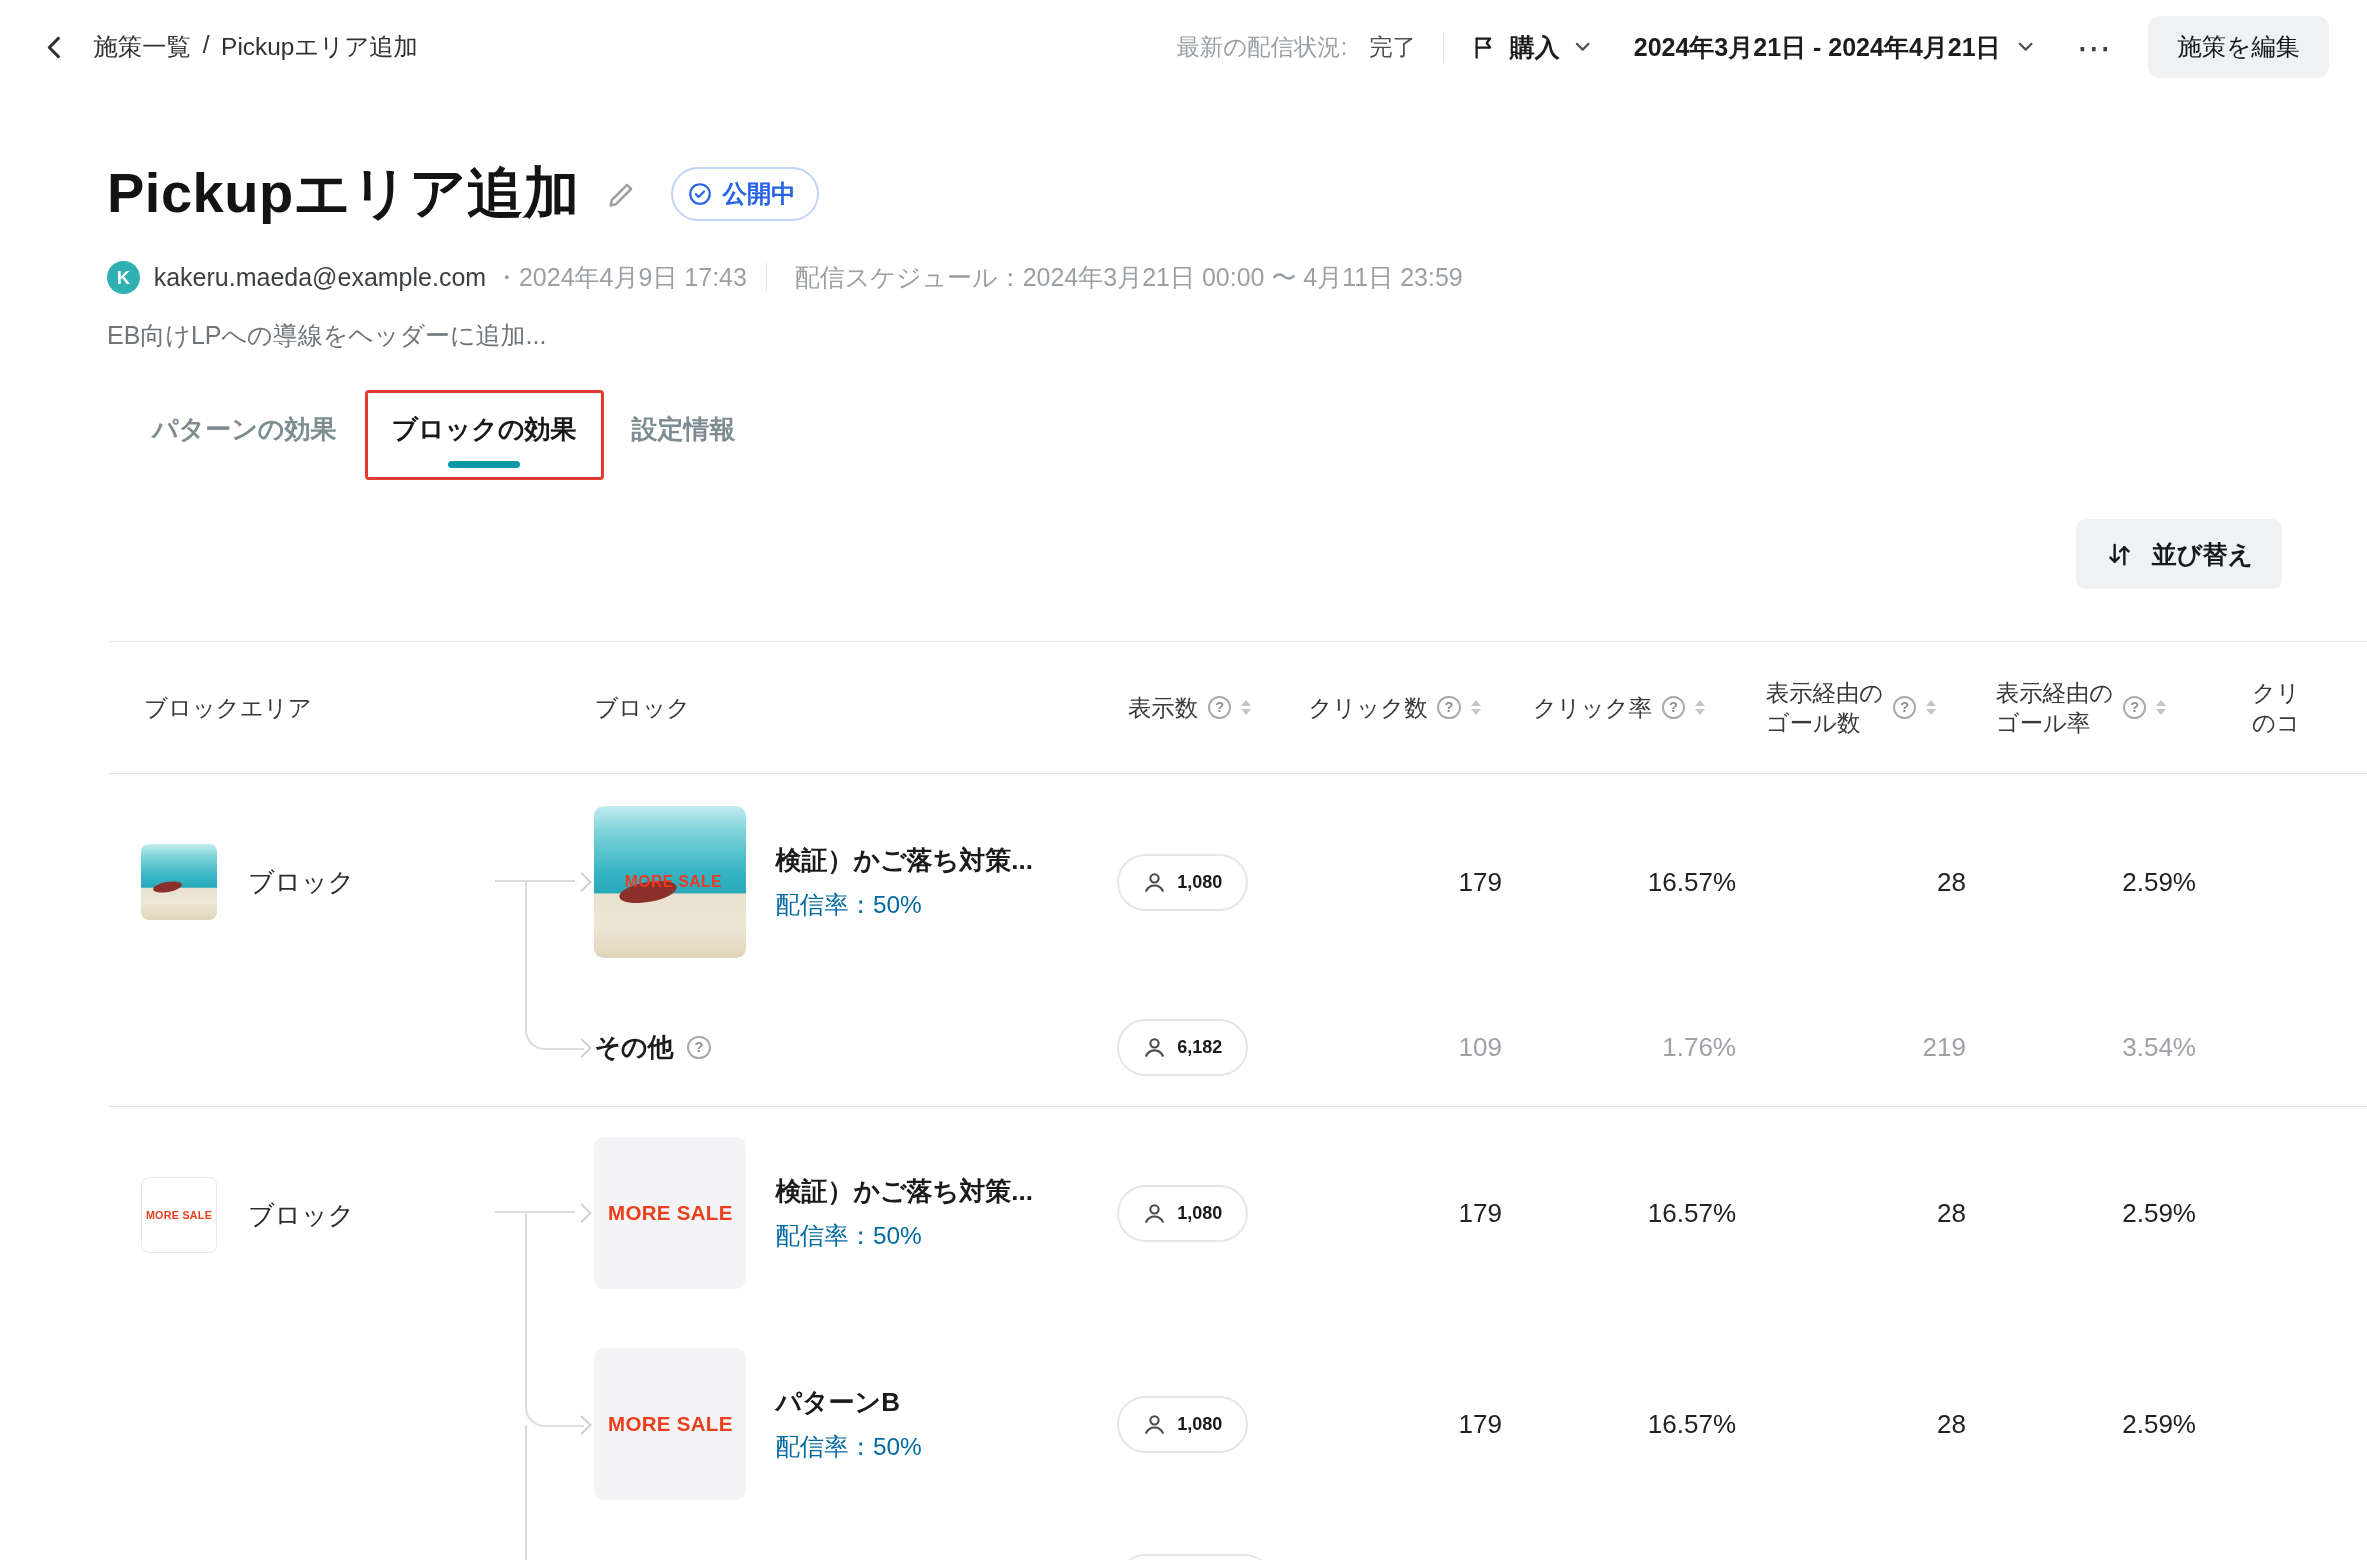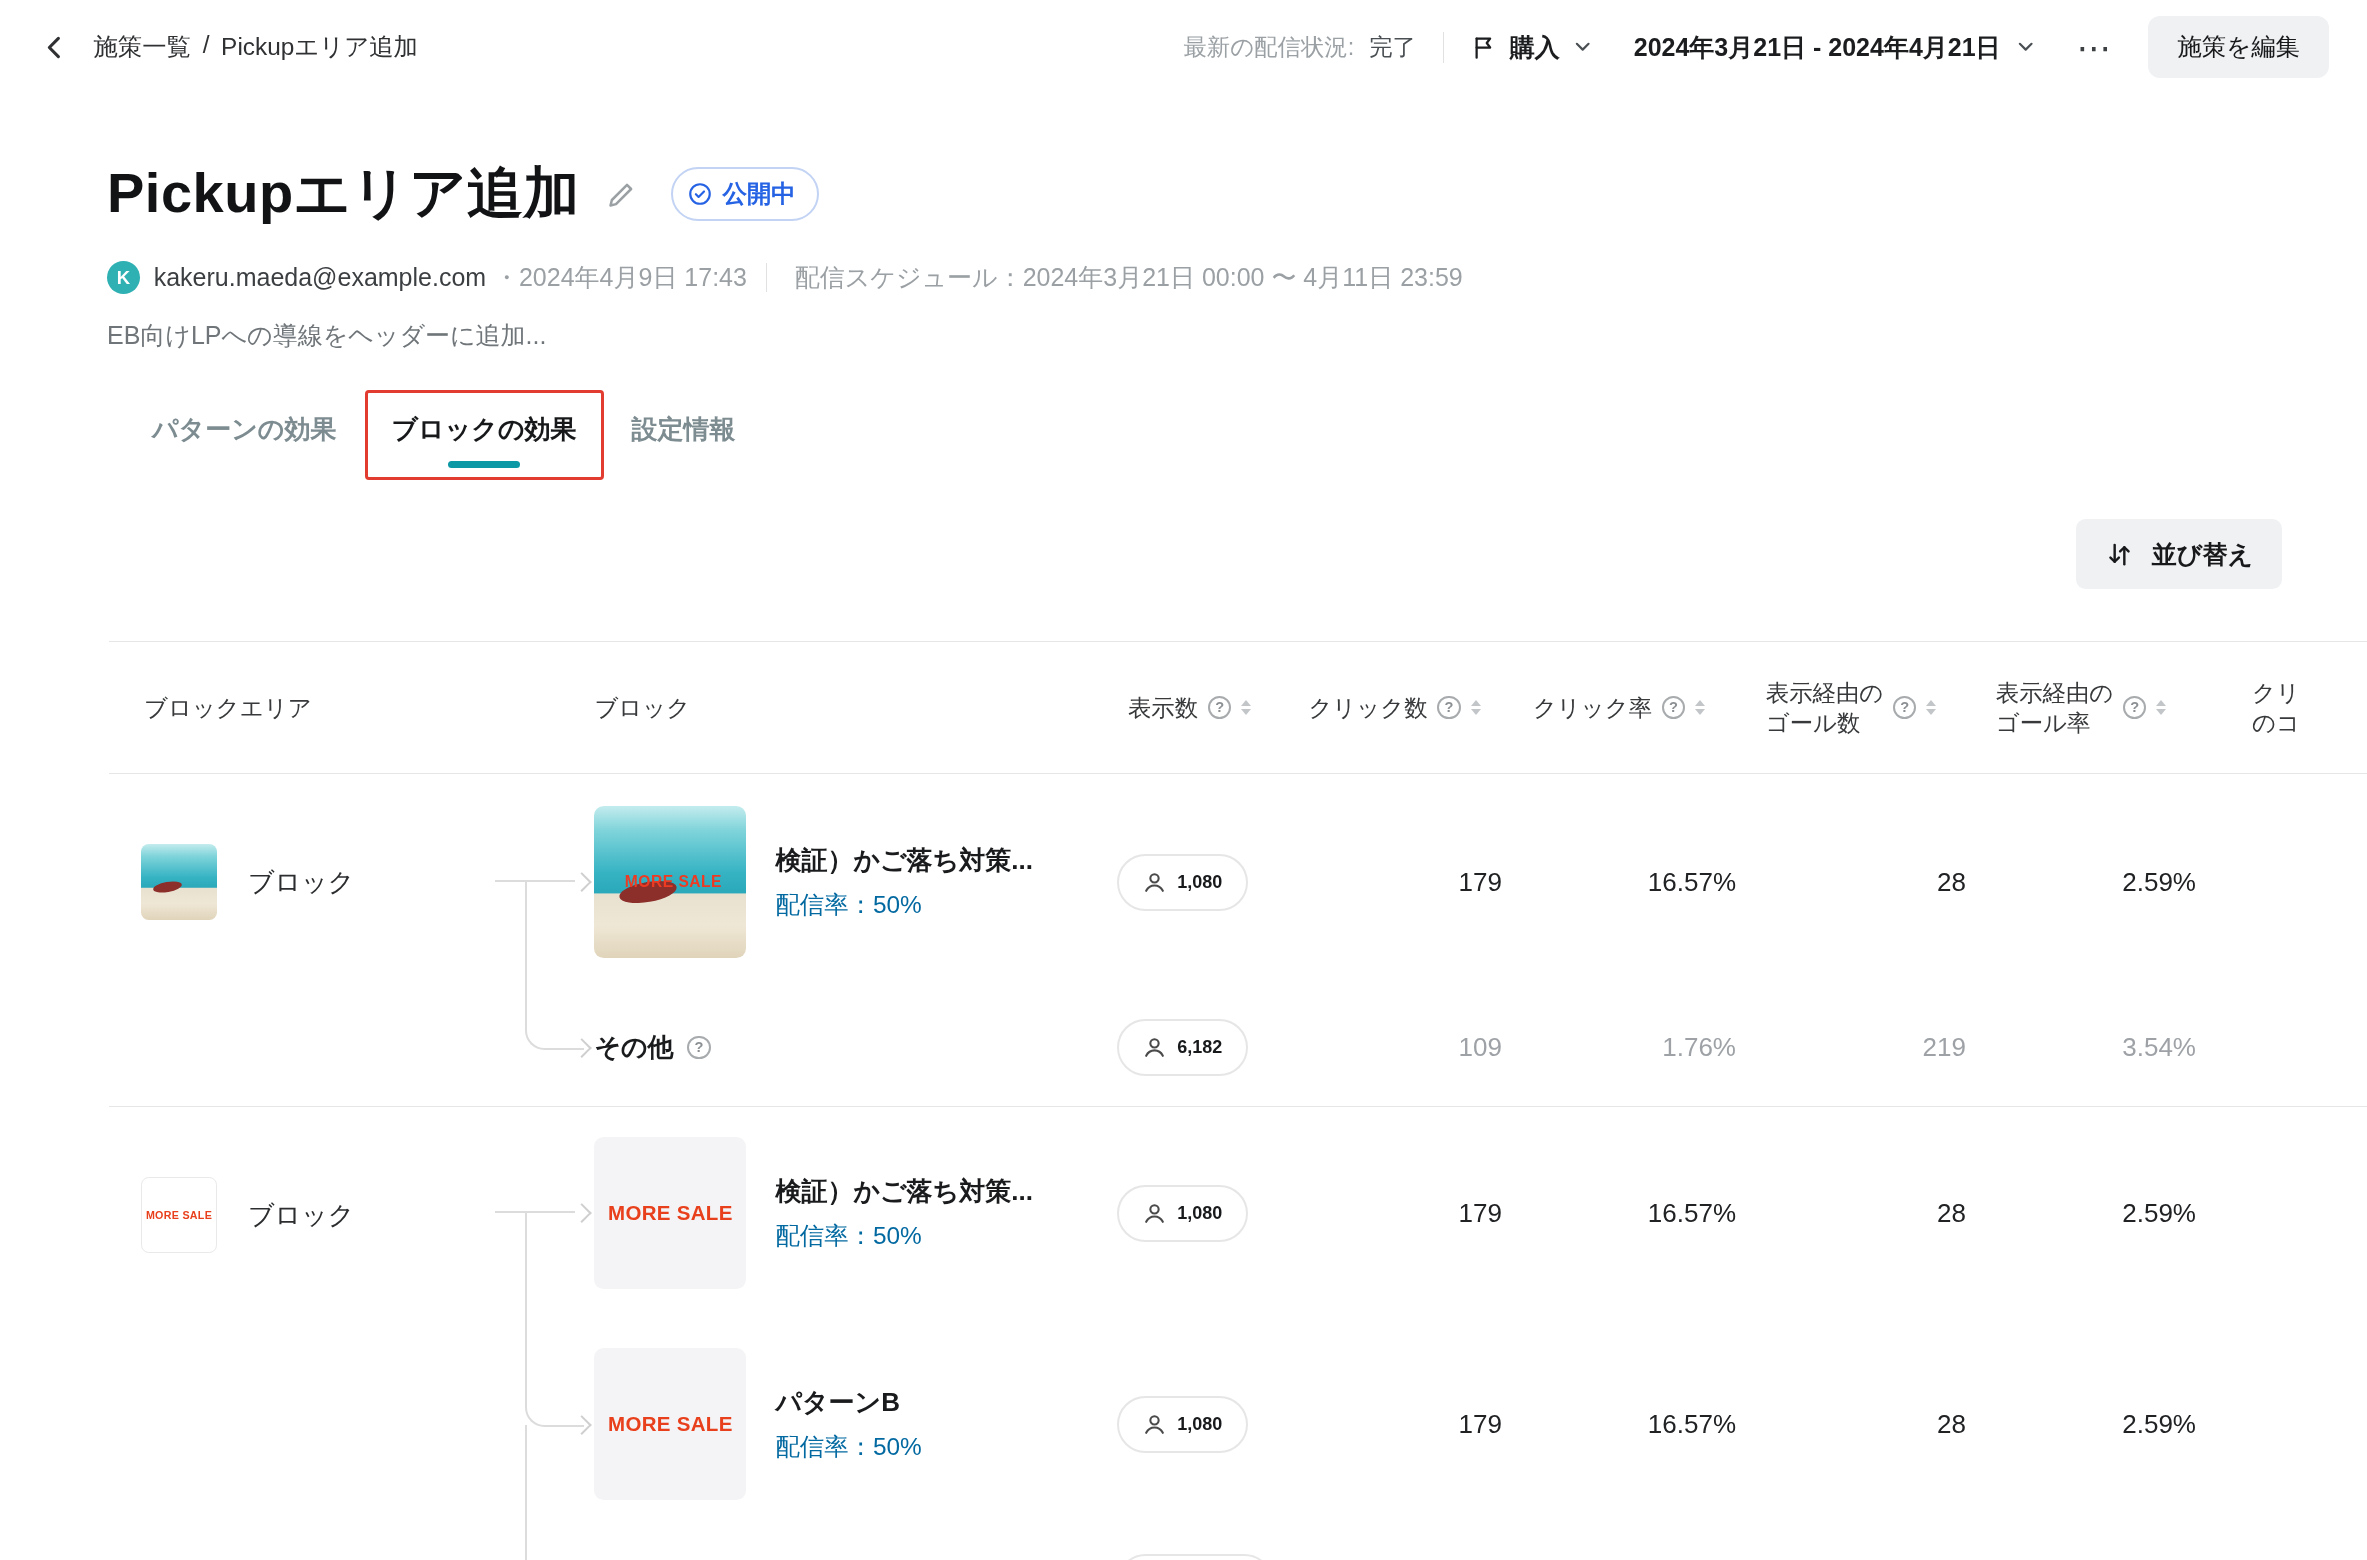--- a/index.html
+++ b/index.html
@@ -10,21 +10,21 @@
   }
   button{font-family:inherit;background:none;border:none;padding:0;cursor:pointer;color:inherit;}
 
   
   .topbar{display:flex;align-items:center;height:94px;padding:0 39px;box-sizing:border-box;}
   .icon-btn{display:inline-flex;align-items:center;justify-content:center;}
   .breadcrumb{margin-left:23.4px;font-size:24.4px;color:#2f3133;display:flex;align-items:flex-start;gap:11.7px;}
   .breadcrumb a{color:#2f3133;text-decoration:none;}
   .tb-right{margin-left:auto;display:flex;align-items:center;}
   .status-label{color:#9aa0a4;font-size:23.4px;}
-  .status-value{color:#4a4f53;font-size:23.4px;margin-left:15px;}
+  .status-value{color:#4a4f53;font-size:23.4px;margin-left:22px;}
   .vdiv{width:1px;height:31px;background:#dfe1e3;margin:0 27px;}
   .goal-select{display:inline-flex;align-items:center;gap:11.7px;font-size:25px;font-weight:700;color:#1b1d1f;}
   .date-select{display:inline-flex;align-items:center;gap:13.7px;font-size:25px;font-weight:700;color:#1b1d1f;margin-left:39px;}
   .more-btn{font-size:35px;color:#3c4043;margin-left:33px;line-height:1;padding:0 5.9px;}
   .edit-btn{margin-left:31px;height:62px;padding:0 29px;background:#f0f1f3;border-radius:12px;font-size:24.4px;font-weight:500;color:#17191b;}
 
   
   .page-head{padding-left:107px;}
   .title-row{display:flex;align-items:center;margin-top:62px;}
   .title-row h1{margin:0;font-size:56px;font-weight:700;color:#121315;letter-spacing:0.5px;}

